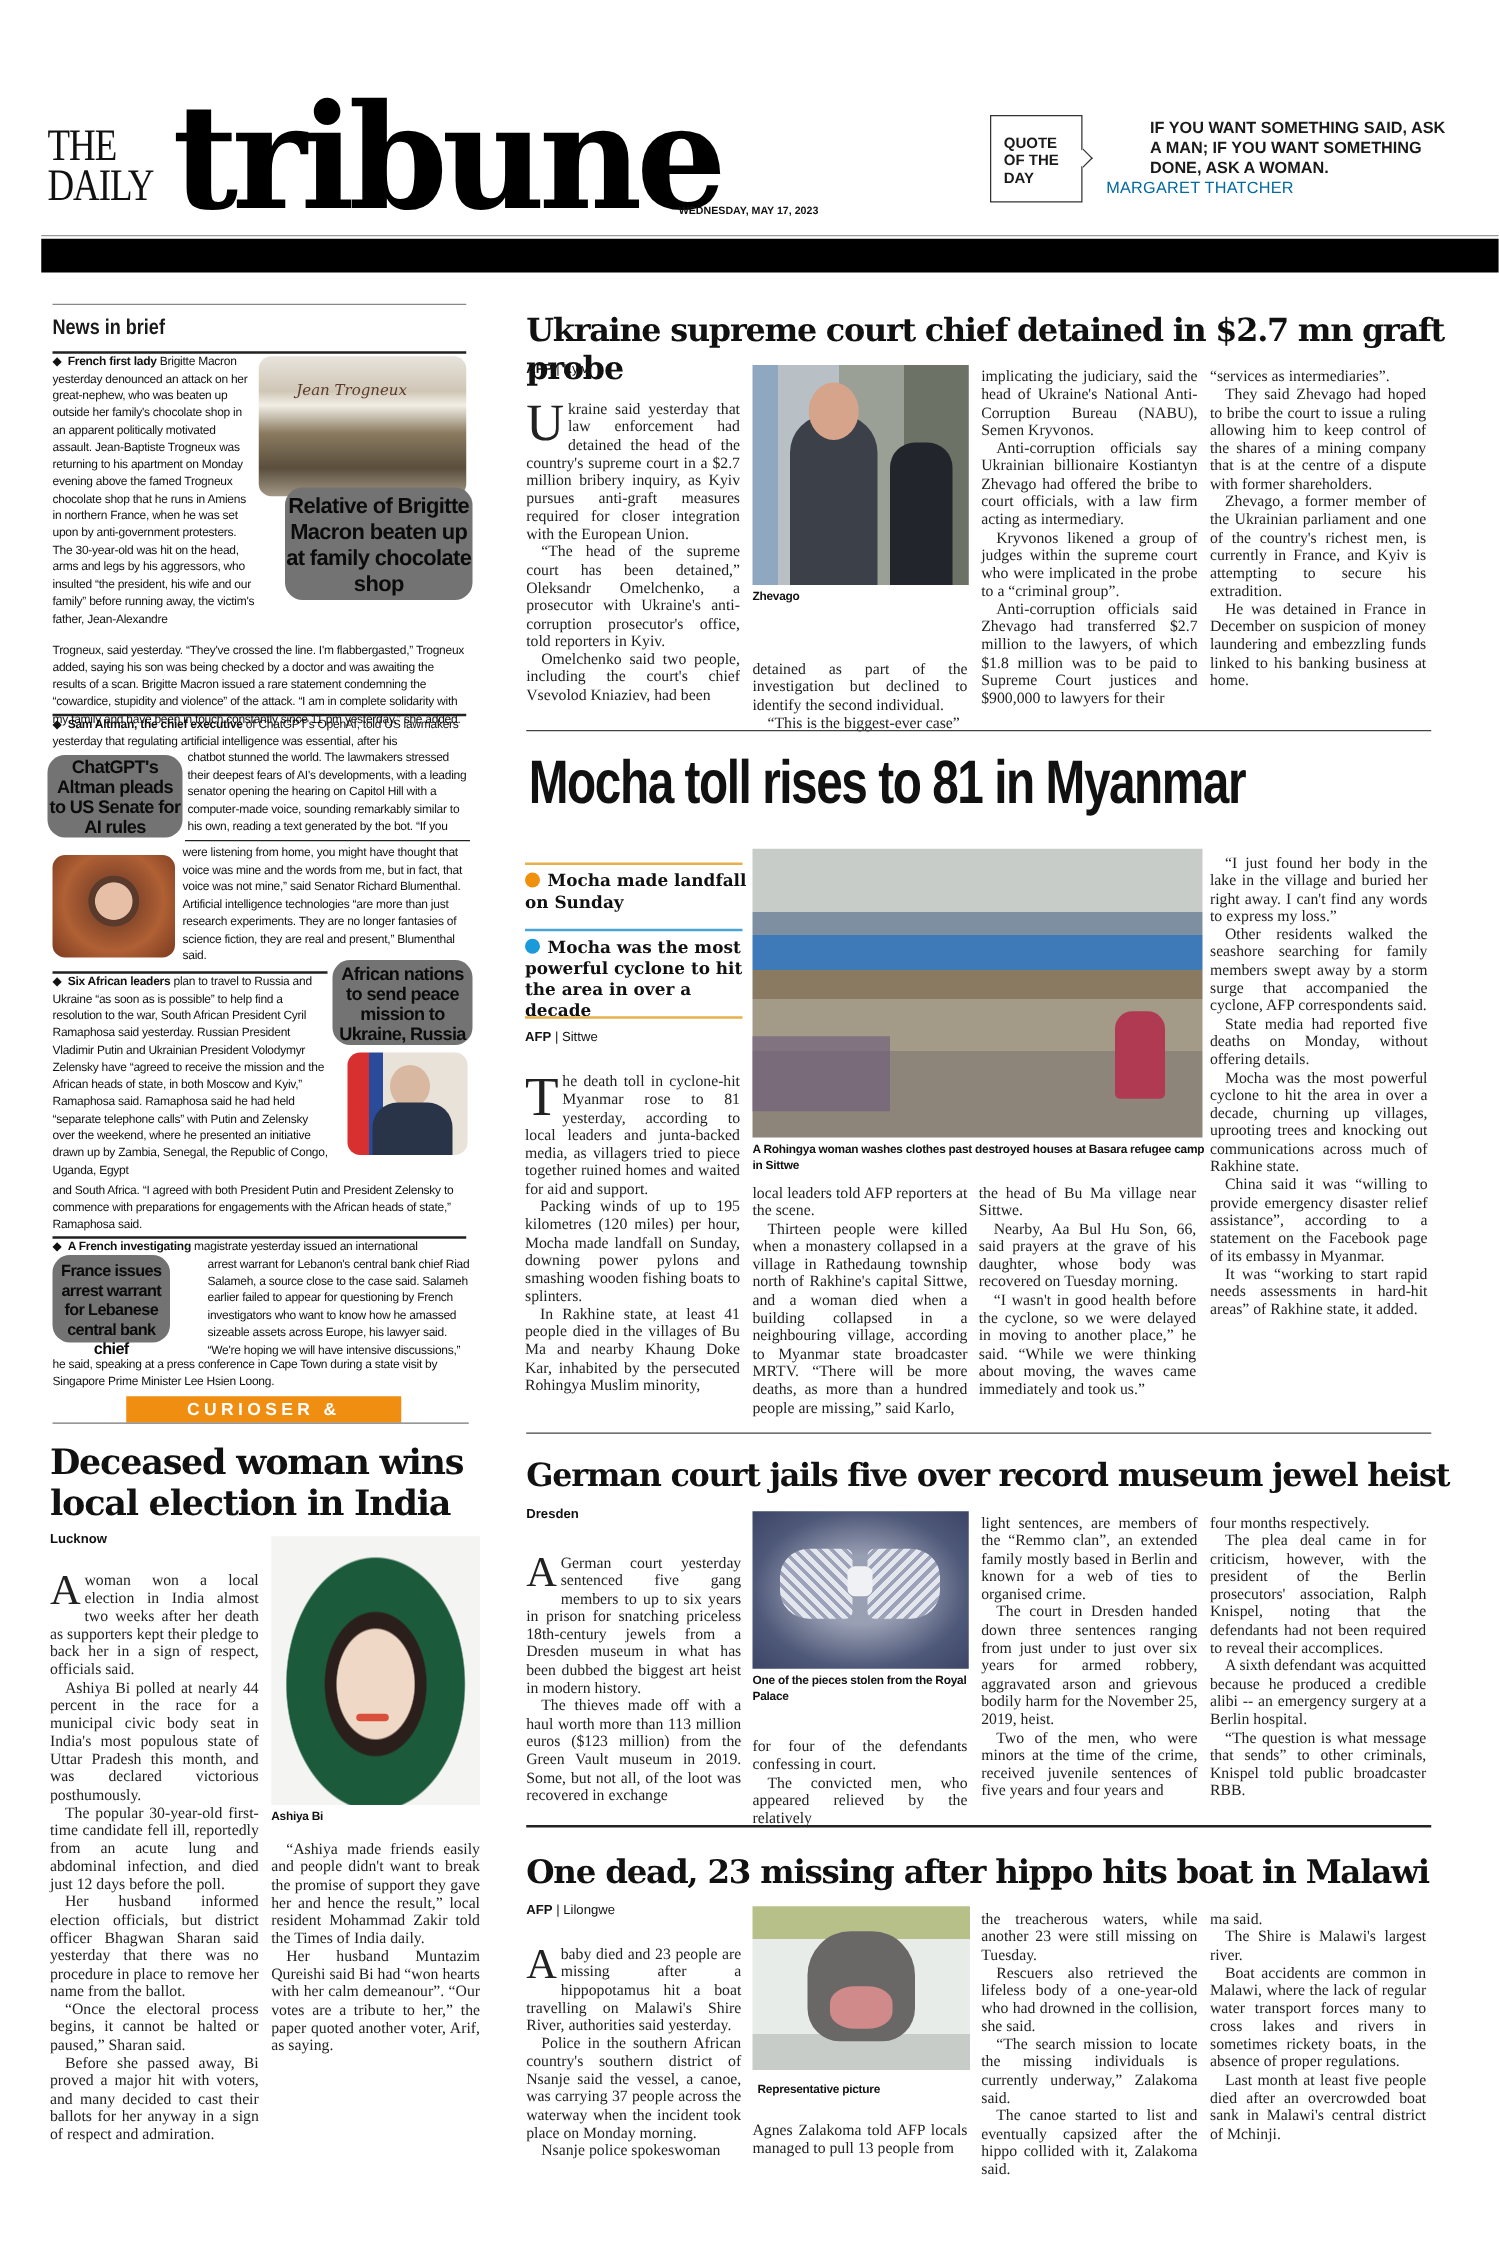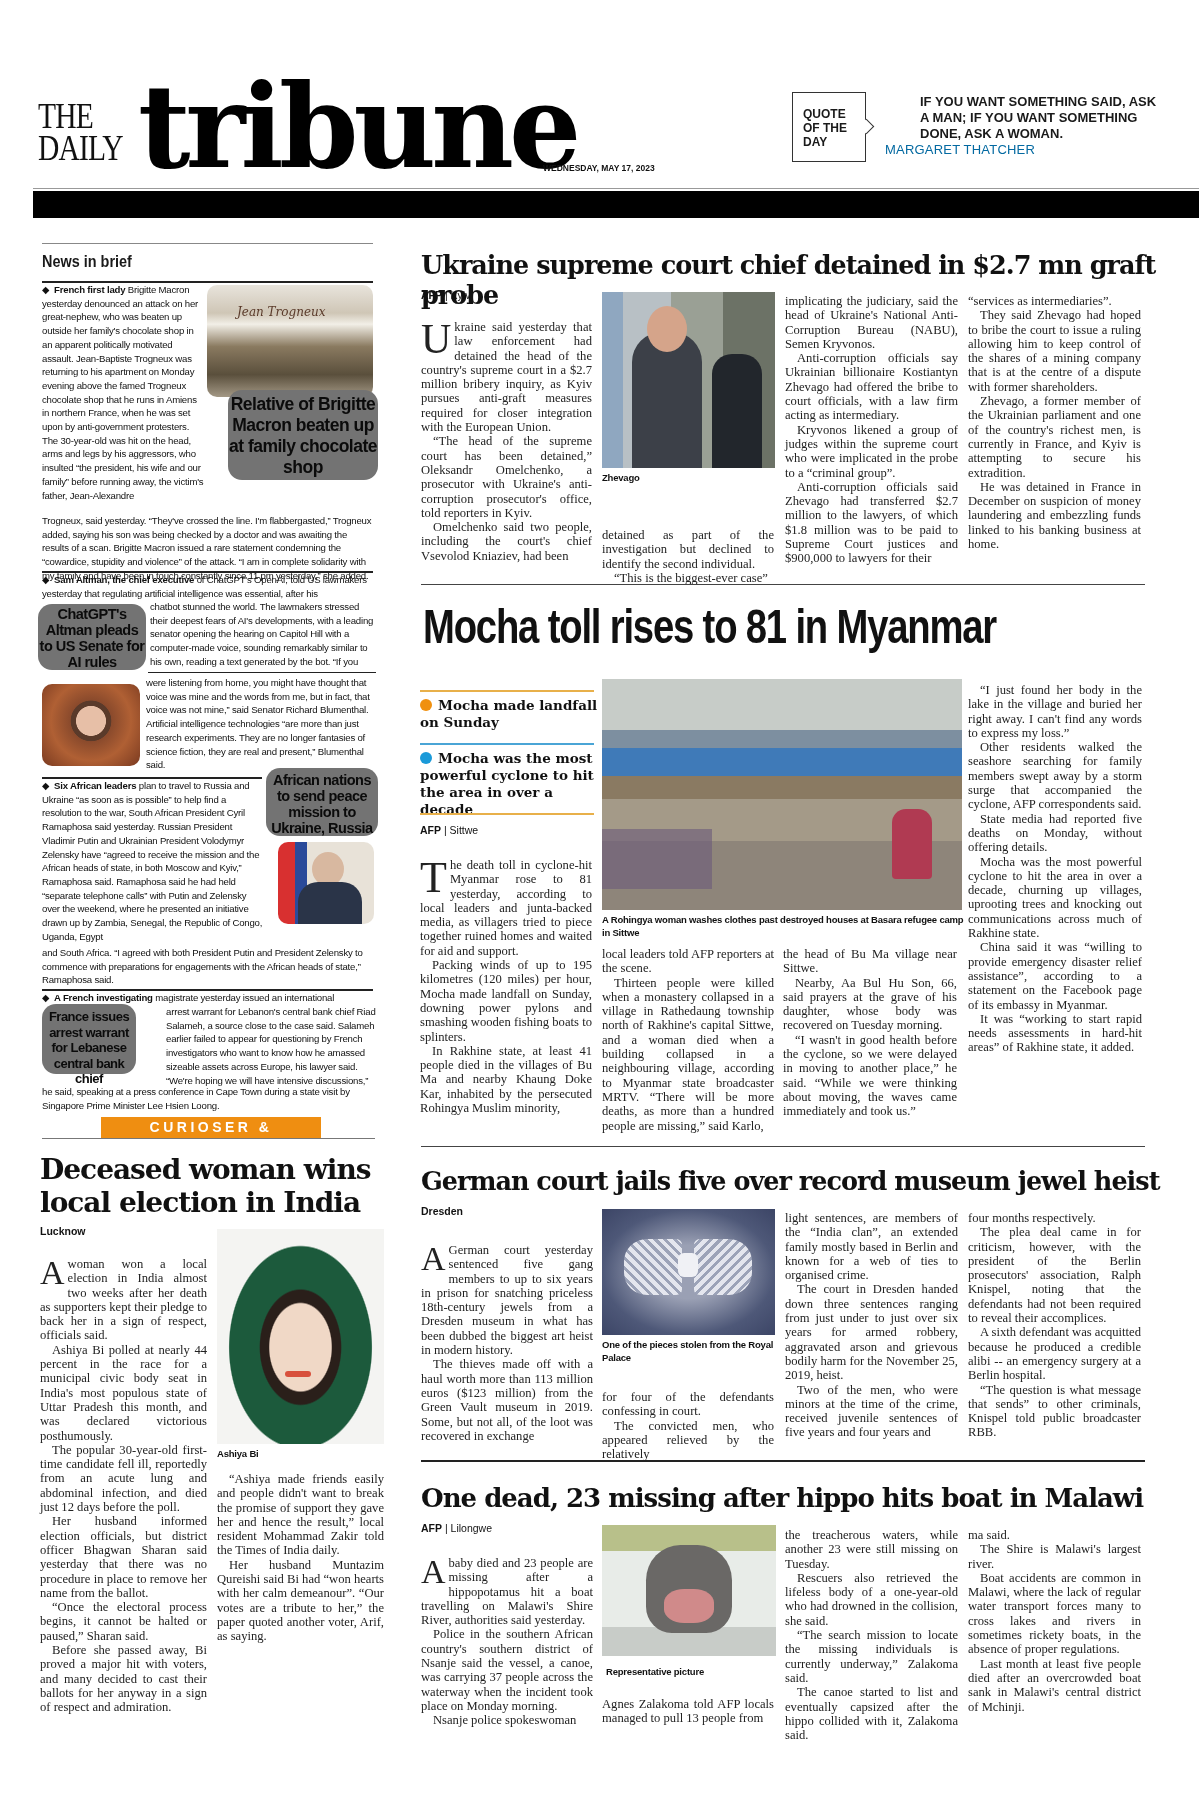--- a/index.html
+++ b/index.html
@@ -203,21 +203,21 @@
   <div style="position:absolute;left:22px;top:30px;width:58px;height:56px;border-radius:40% 10% 10% 40%;background:repeating-linear-gradient(45deg,#e4e6ee 0 4px,#9ca3b8 4px 7px);"></div>
   <div style="position:absolute;left:92px;top:30px;width:58px;height:56px;border-radius:10% 40% 40% 10%;background:repeating-linear-gradient(-45deg,#e4e6ee 0 4px,#9ca3b8 4px 7px);"></div>
   <div style="position:absolute;left:76px;top:44px;width:20px;height:24px;border-radius:6px;background:#f0f1f5;"></div>
 </div>
 <div class="abs caption" style="left:602px;top:1338px;width:173px;">One of the pieces stolen from the Royal Palace</div>
 <div class="abs col" style="left:602px;top:1390px;width:172px;">
   <p class="first">for four of the defendants confessing in court.</p>
   <p>The convicted men, who appeared relieved by the relatively</p>
 </div>
 <div class="abs col" style="left:785px;top:1211px;width:173px;">
-  <p class="first">light sentences, are members of the “India clan”, an extended family mostly based in Berlin and known for a web of ties to organised crime.</p>
+  <p class="first">light sentences, are members of the “Remmo clan”, an extended family mostly based in Berlin and known for a web of ties to organised crime.</p>
   <p>The court in Dresden handed down three sentences ranging from just under to just over six years for armed robbery, aggravated arson and grievous bodily harm for the November 25, 2019, heist.</p>
   <p>Two of the men, who were minors at the time of the crime, received juvenile sentences of five years and four years and</p>
 </div>
 <div class="abs col" style="left:968px;top:1211px;width:173px;">
   <p class="first">four months respectively.</p>
   <p>The plea deal came in for criticism, however, with the president of the Berlin prosecutors' association, Ralph Knispel, noting that the defendants had not been required to reveal their accomplices.</p>
   <p>A sixth defendant was acquitted because he produced a credible alibi -- an emergency surgery at a Berlin hospital.</p>
   <p>“The question is what message that sends” to other criminals, Knispel told public broadcaster RBB.</p>
 </div>
 <div class="abs rule" style="left:421px;top:1460px;width:724px;height:2px;background:#222;"></div>

